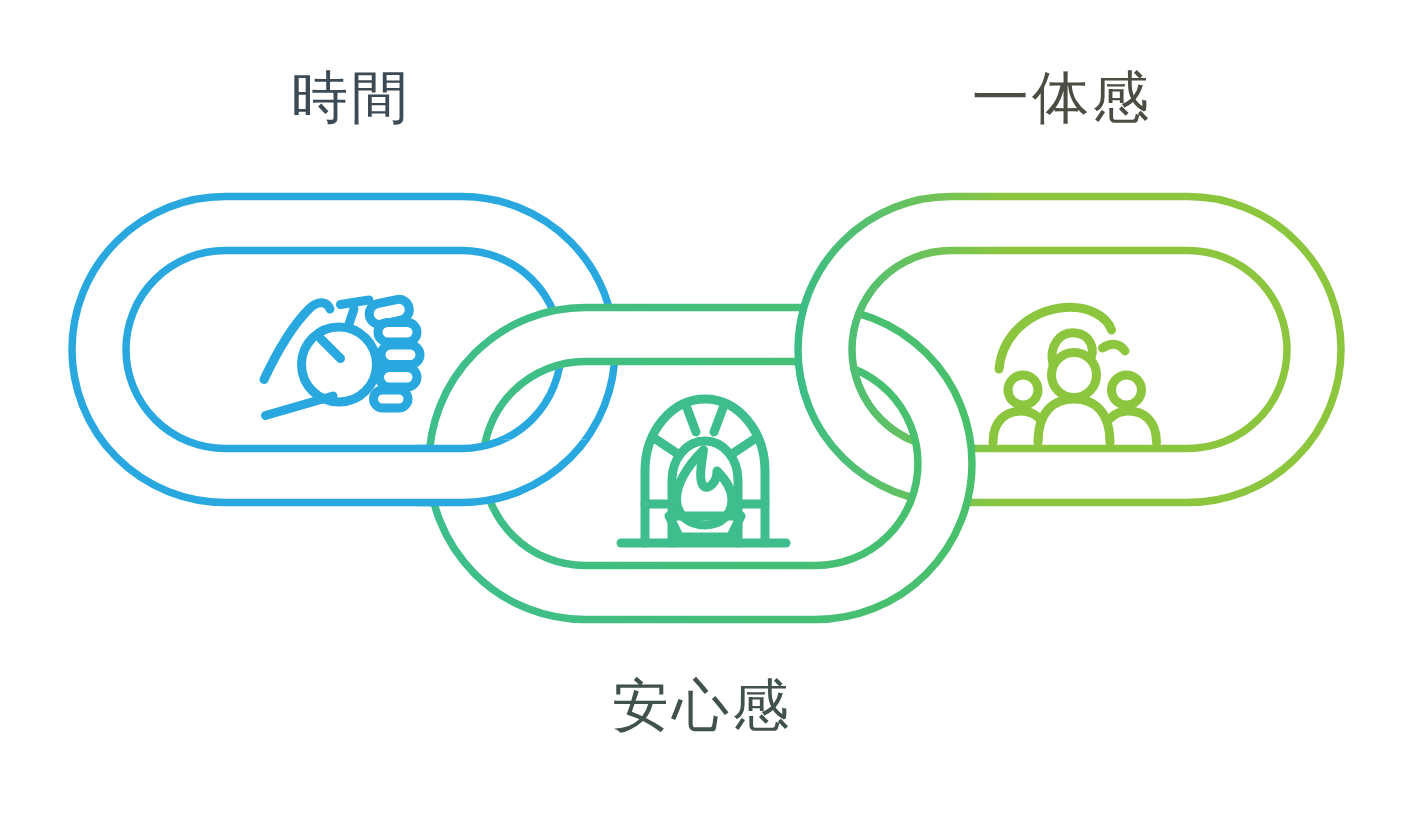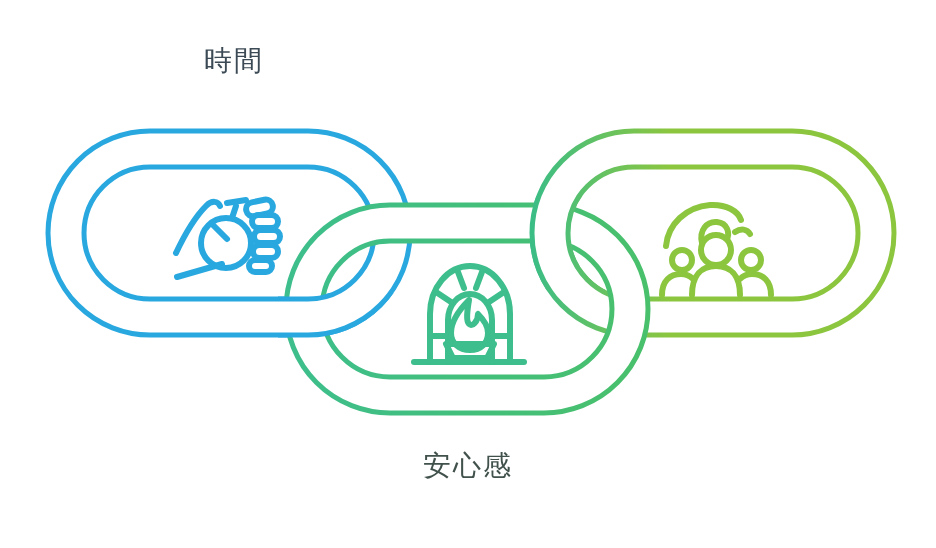--- a/index.html
+++ b/index.html
@@ -1,18 +1,18 @@
 <!DOCTYPE html>
 <html style="--blue: #29A8E0; --emerald: #3DBE8C; --emerald-right: #49C06B; --lime: #8CC63F; --lime-left: #3BBD86; --background: #FFFFFF;"><head>
 <meta charset="utf-8">
 <style>
   html,body{margin:0;padding:0;}
   body{background:#fff;font-family:"Liberation Sans","DejaVu Sans",sans-serif;}
   .stage{position:relative;width:936px;height:548px;background:var(--background,#fff);overflow:hidden;}
-  .label{position:absolute;font-size:28px;font-weight:400;letter-spacing:2px;white-space:nowrap;
+  .label{position:absolute;font-size:38px;font-weight:400;letter-spacing:2px;white-space:nowrap;
          transform:translateX(-50%);line-height:1;}
   .label-time{left:234px;top:47px;}
   .label-unity{left:708px;top:47px;}
   .label-security{left:468px;top:452px;text-align:right;}
   svg{position:absolute;left:0;top:0;}
   .band{fill:#fff;fill-rule:evenodd;stroke:none;}
   .edge{fill:none;stroke-width:5;}
   .edge-blue{stroke:var(--blue,#29A8E0);}
   .edge-emerald{stroke:url(#gradEmerald);}
   .edge-lime{stroke:url(#gradLime);}
@@ -112,14 +112,15 @@
       <circle class="headfill" cx="682" cy="260" r="10"></circle>
       <path d="M662,295 C662,281 670,274 681,274 C686,274 690,276 693,279"></path>
       <circle class="headfill" cx="751" cy="260" r="10"></circle>
       <path d="M740,279 C743,276 747,274 752,274 C763,274 771,281 771,295"></path>
       <circle class="headfill" cx="716" cy="250" r="15"></circle>
       <path d="M692,295 C692,275 702,266 716,266 C730,266 740,275 740,295"></path>
     </g>
   </svg>
 
   <div class="label label-time" style="color: rgb(60, 74, 85);">時間</div>
+  <div class="label label-unity" style="color: rgb(74, 77, 66);">一体感</div>
   <div class="label label-security" style="color: rgb(65, 81, 75);">安心感</div>
 </div>
 
 </body></html>

